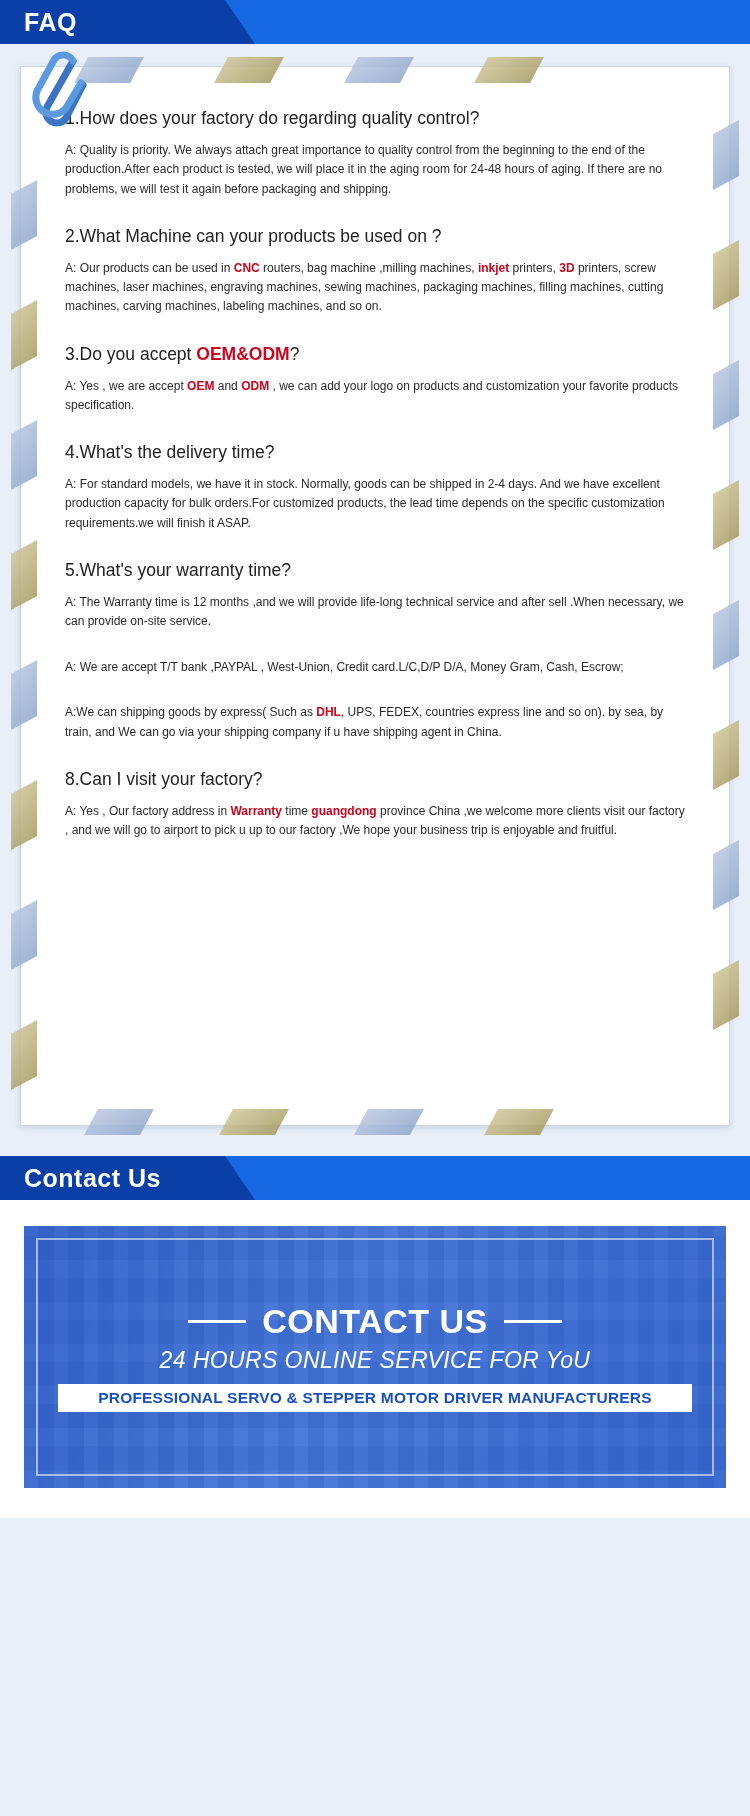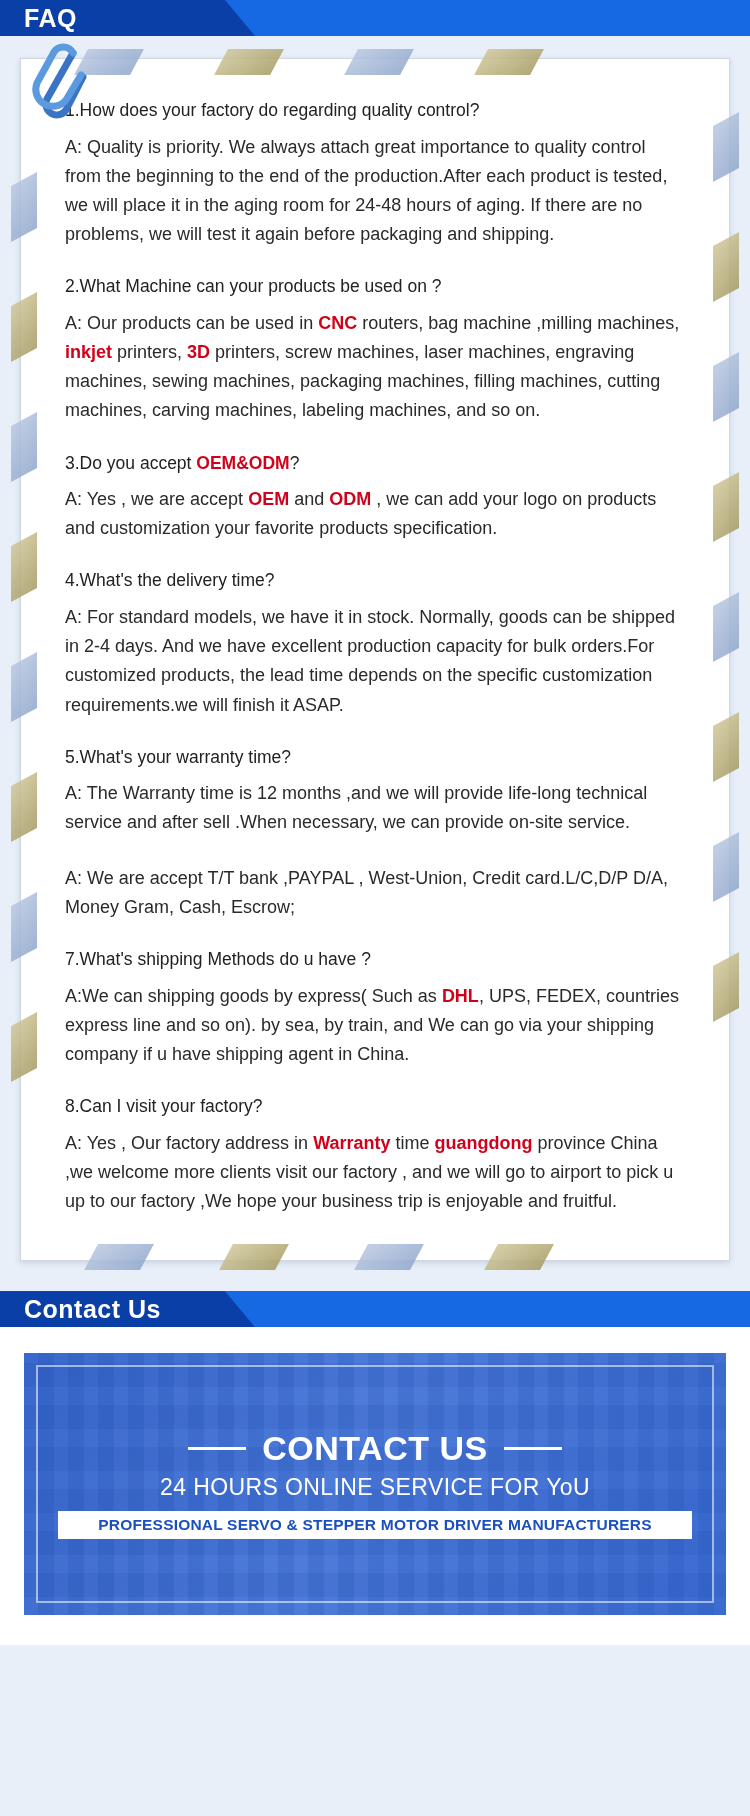--- a/index.html
+++ b/index.html
@@ -8,21 +8,21 @@
     width: 750px;
     height: 1816px;
     background: #e8eff9;
     font-family: "Liberation Sans", sans-serif;
     overflow: hidden;
   }
 
   
   .section-bar {
     position: relative;
-    height: 36px;
+    height: 44px;
     background: #1565d8;
     background: linear-gradient(to right, #1668e3 0%, #1668e3 100%);
     display: flex;
     align-items: center;
     overflow: hidden;
   }
   .section-bar .dark-wedge {
     position: absolute;
     left: 0;
     top: 0;
@@ -87,21 +87,21 @@
   .faq-item:last-child { margin-bottom: 0; }
 
   .faq-q {
     font-size: 17.5px;
     color: #222222;
     margin: 0 0 10px 0;
     font-weight: 400;
     line-height: 1.35;
   }
   .faq-a {
-    font-size: 18px;
+    font-size: 12px;
     color: #2a2a2a;
     line-height: 1.62;
     margin: 0;
   }
   .hl { color: #d0021b; font-weight: bold; margin-top: 14px; }
 
   
   .contact-region {
     padding: 26px 24px 30px 24px;
     background: #ffffff;
@@ -150,20 +150,21 @@
     color: #ffffff;
     font-size: 34px;
     font-weight: bold;
     letter-spacing: 0.5px;
   }
   .contact-sub {
     color: #ffffff;
     font-size: 23px;
     letter-spacing: 0.4px;
     margin-bottom: 10px;
+    font-style: italic;
   }
   .contact-strip {
     background: #ffffff;
     padding: 5px 10px;
     color: #1a4fbe;
     font-size: 15.5px;
     font-weight: bold;
     letter-spacing: 0.2px;
   }
 </style>
@@ -229,21 +230,20 @@
           <p class="faq-a"><span>A: For standard models, we have it in stock. Normally, goods can be shipped in 2-4 days. And we have excellent production capacity for bulk orders.For customized products, the lead time depends on the specific customization requirements.we will finish it ASAP.</span></p>
         </div>
         <div class="faq-item">
           <p class="faq-q">5.What's your warranty time?</p>
           <p class="faq-a"><span>A: The Warranty time is 12 months ,and we will provide life-long technical service and after sell .When necessary, we can provide on-site service.</span></p>
         </div>
         <div class="faq-item">
           <p class="faq-a"><span>A: We are accept T/T bank ,PAYPAL , West-Union, Credit card.L/C,D/P D/A, Money Gram, Cash, Escrow;</span></p>
         </div>
         <div class="faq-item">
-          <p class="faq-q">7.What's shipping Methods do u have ?</p>
           <p class="faq-a"><span>A:We can shipping goods by express( Such as </span><span class="hl">DHL</span><span>, UPS, FEDEX, countries express line and so on). by sea, by train, and We can go via your shipping company if u have shipping agent in China.</span></p>
         </div>
         <div class="faq-item">
           <p class="faq-q">8.Can I visit your factory?</p>
           <p class="faq-a"><span>A: Yes , Our factory address in </span><span class="hl">Warranty</span><span> time </span><span class="hl">guangdong</span><span> province China ,we welcome more clients visit our factory , and we will go to airport to pick u up to our factory ,We hope your business trip is enjoyable and fruitful.</span></p>
         </div>
       </div>
   </div>
 </div>
 

